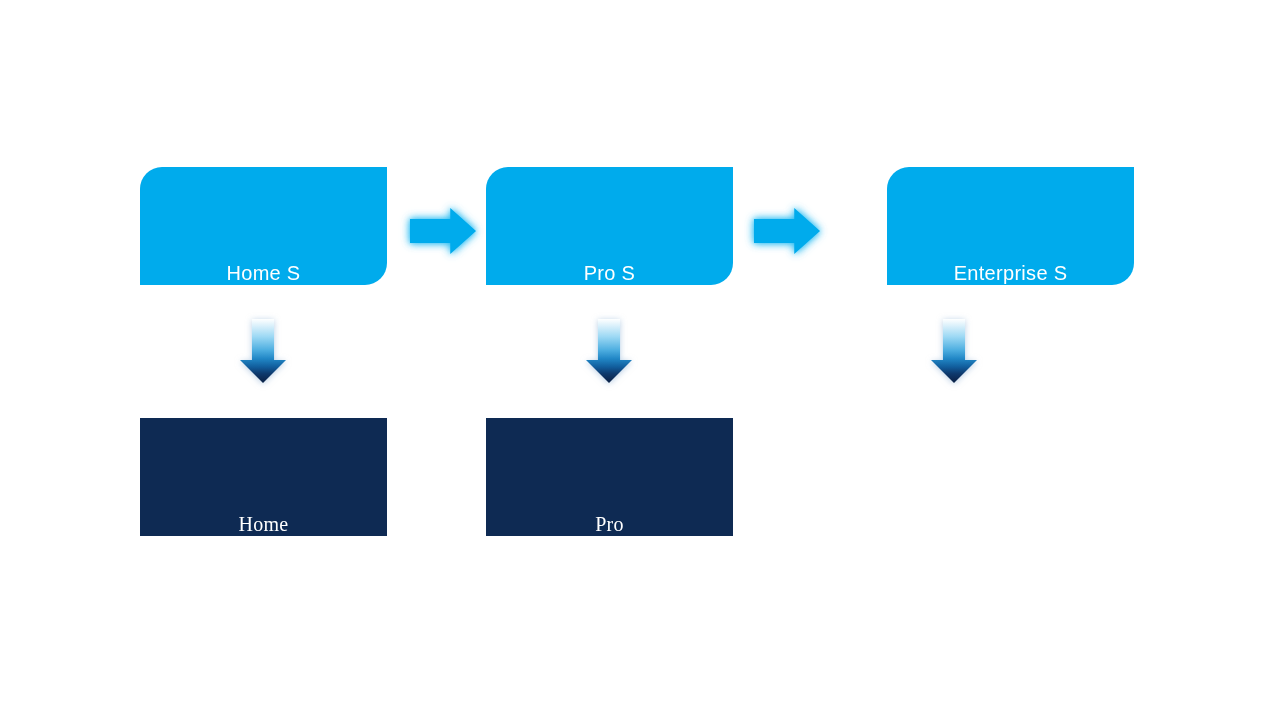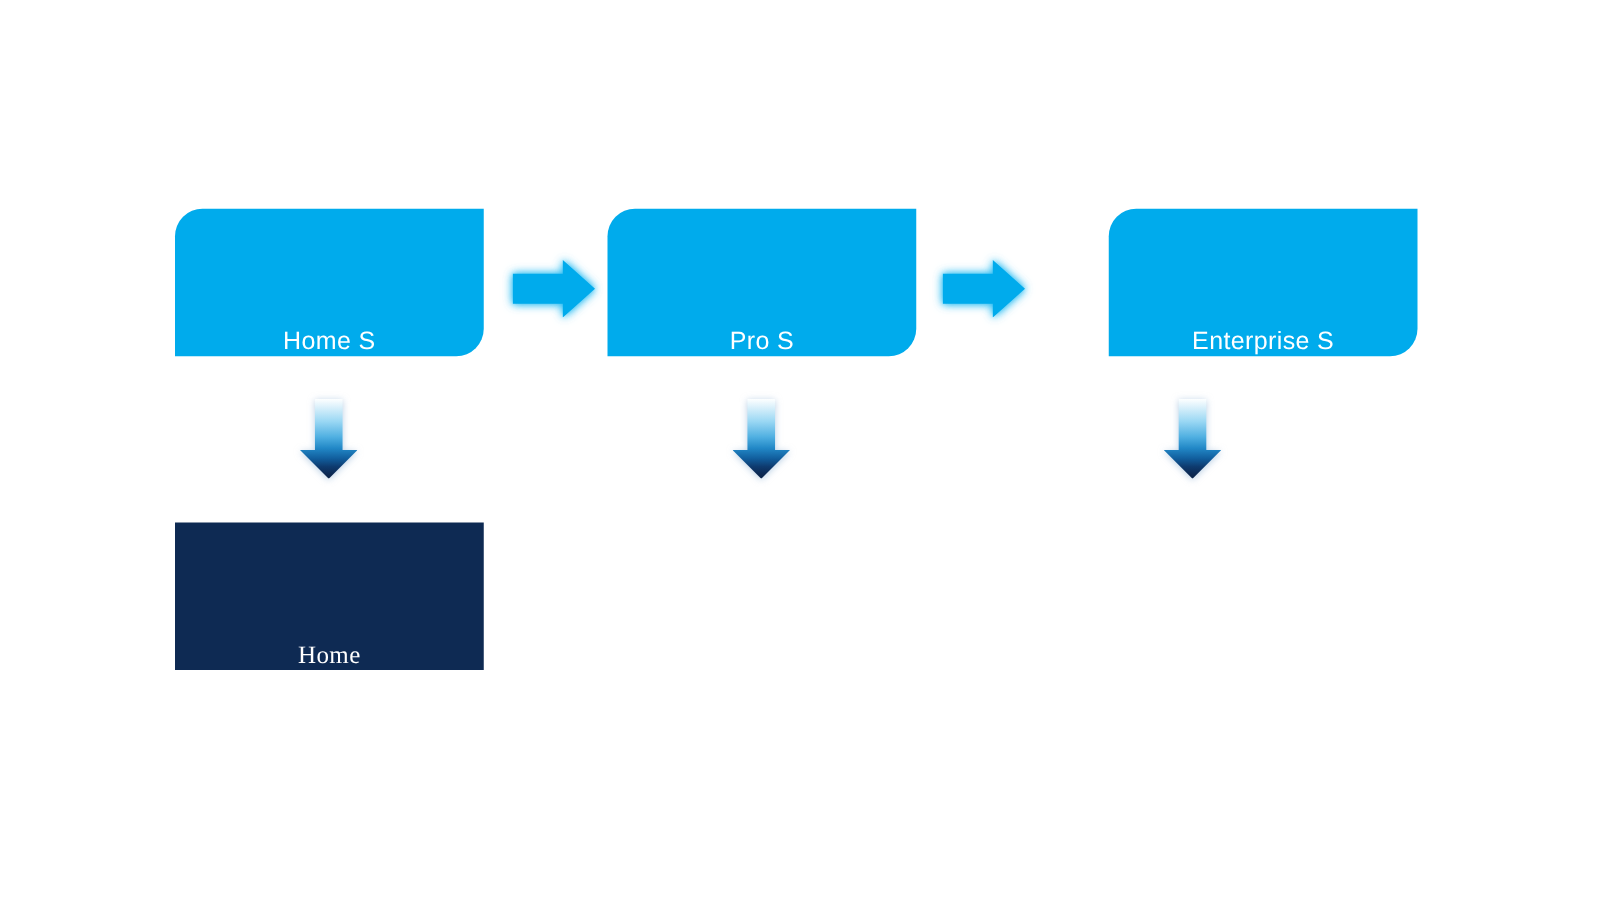--- a/index.html
+++ b/index.html
@@ -111,14 +111,17 @@
   <div class="arrow-wrap down-arrow-wrap down2">
     <div class="arrow-shape"></div>
   </div>
   <div class="arrow-wrap down-arrow-wrap down3">
     <div class="arrow-shape"></div>
   </div>
 
   <div class="box bottom-box col1">
     <span class="label">Home</span>
   </div>
+  <div class="box bottom-box col2">
+    <span class="label">Pro</span>
+  </div>
 
 </div>
 
 </body></html>

